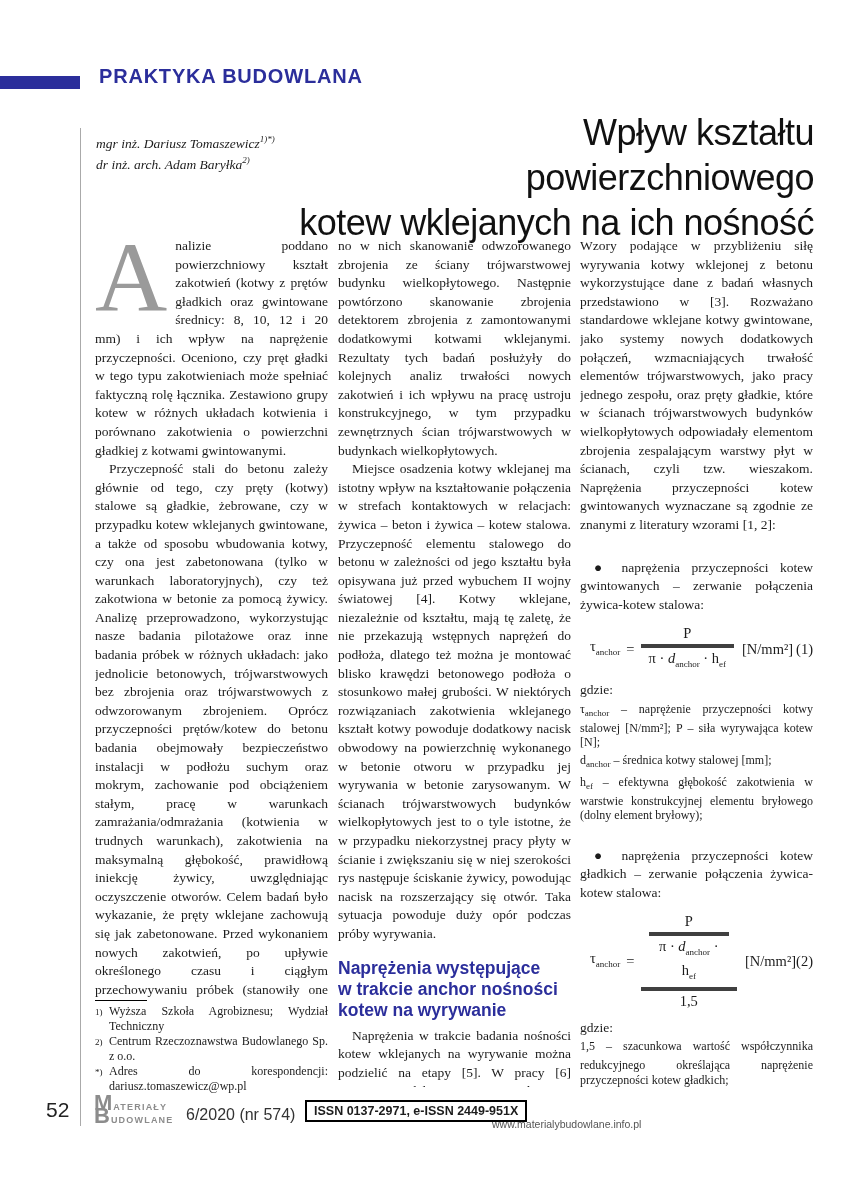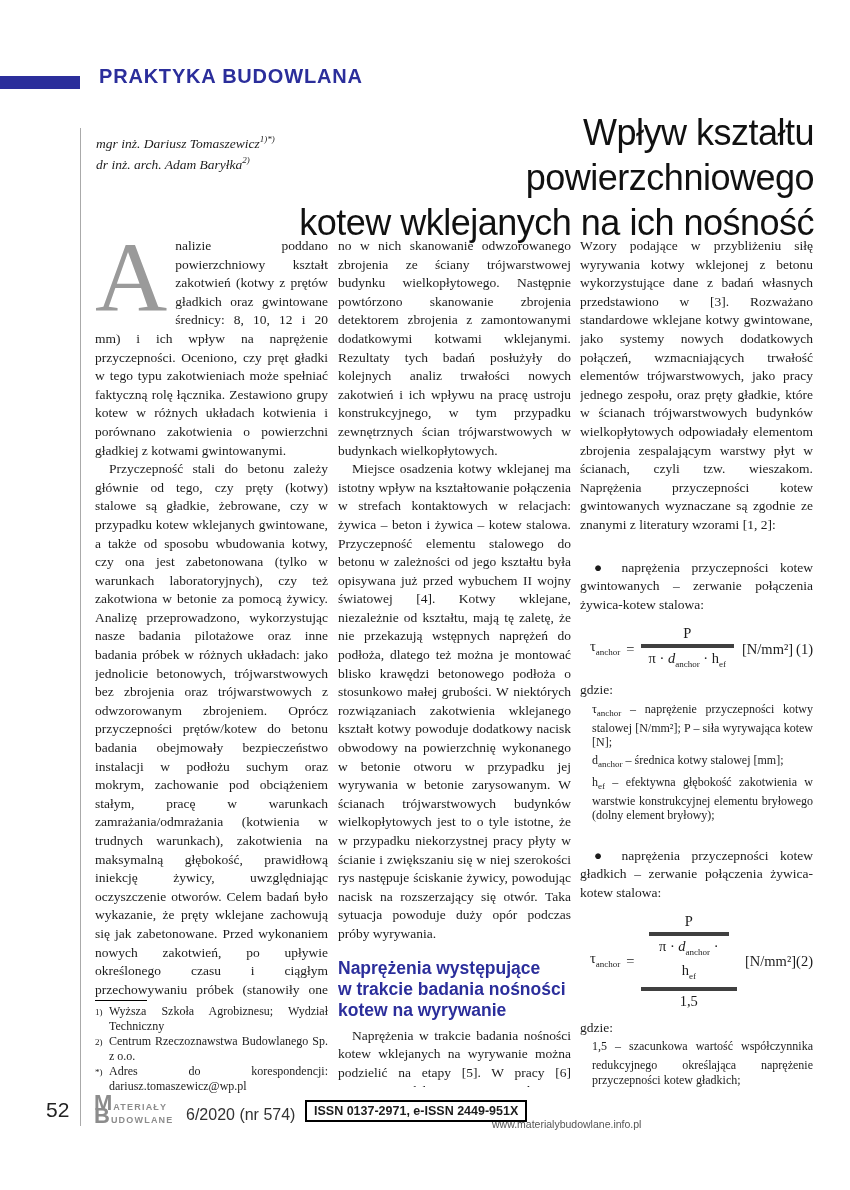--- a/index.html
+++ b/index.html
@@ -41,21 +41,21 @@
   .f-lhs{margin-left:10px;}
   .f-lhs sub,.f-den sub,.def sub{font-size:9px;}
   .f-eq{margin:0 6px;}
   .frac{display:inline-block;text-align:center;vertical-align:middle;}
   .f-num{display:block;padding:0 8px 1px 8px;}
   .f-den{display:block;border-top:4px solid #404040;padding:1px 8px 0 8px;}
   .f-den .var{font-style:italic;}
   .f-unit{margin-left:8px;}
   .f-no{margin-left:auto;}
   .gdzie{margin:4px 0 2px 0;text-indent:0;}
-  .def{font-size:12px;line-height:14.5px;margin:0 0 3px 12px;text-align:justify;}
+  .def{font-size:12px;line-height:14.5px;margin:0 0 3px 0;text-align:justify;}
   
   .footer{position:absolute;left:0;top:1094px;width:850px;height:40px;}
   .pagenum{position:absolute;left:46px;top:4px;font-family:"Liberation Sans",sans-serif;
            font-size:21px;color:#222;}
   .logo{position:absolute;left:94px;top:2px;color:#8c8c8c;
         font-family:"Liberation Sans",sans-serif;font-weight:bold;}
   .logo-row{display:flex;align-items:baseline;height:13px;}
   .logo-letter{font-size:22px;line-height:13px;}
   .logo-word{font-size:9px;letter-spacing:1.2px;margin-left:1px;}
   .issue{position:absolute;left:186px;top:12px;font-size:16px;color:#333;
@@ -103,21 +103,21 @@
         <span class="fn-marker">*)</span>
         <span class="fn-text">Adres do korespondencji: dariusz.tomaszewicz@wp.pl</span>
       </div>
   </div>
 
   <div class="col" id="col2">
     <p class="para noindent">no w nich skanowanie odwzorowanego zbrojenia ze ściany trójwarstwowej budynku wielkopłytowego. Następnie powtórzono skanowanie zbrojenia detektorem zbrojenia z zamontowanymi dodatkowymi kotwami wklejanymi. Rezultaty tych badań posłużyły do kolejnych analiz trwałości nowych zakotwień i ich wpływu na pracę ustroju konstrukcyjnego, w tym przypadku zewnętrznych ścian trójwarstwowych w budynkach wielkopłytowych.</p>
     <p class="para">Miejsce osadzenia kotwy wklejanej ma istotny wpływ na kształtowanie połączenia w strefach kontaktowych w relacjach: żywica – beton i żywica – kotew stalowa. Przyczepność elementu stalowego do betonu w zależności od jego kształtu była opisywana już przed wybuchem II wojny światowej [4]. Kotwy wklejane, niezależnie od kształtu, mają tę zaletę, że nie przekazują wstępnych naprężeń do podłoża, dlatego też można je montować blisko krawędzi betonowego podłoża o stosunkowo małej grubości. W niektórych rozwiązaniach zakotwienia wklejanego kształt kotwy powoduje dodatkowy nacisk obwodowy na powierzchnię wykonanego w betonie otworu w przypadku jej wyrywania w betonie zarysowanym. W ścianach trójwarstwowych budynków wielkopłytowych jest to o tyle istotne, że w przypadku niekorzystnej pracy płyty w ścianie i zwiększaniu się w niej szerokości rys następuje ściskanie żywicy, powodując nacisk na rozszerzający się otwór. Taka sytuacja powoduje duży opór podczas próby wyrywania.</p>
     <div class="sec-heading">
       <div>Naprężenia występujące</div>
-      <div>w trakcie badania nośności</div>
+      <div>w trakcie anchor nośności</div>
       <div>kotew na wyrywanie</div>
     </div>
     <p class="para">Naprężenia w trakcie badania nośności kotew wklejanych na wyrywanie można podzielić na etapy [5]. W pracy [6] opisano model zniszczenia połączenia wklejanego w postaci wzorów. Stanowi to pierwszy krok do budowy dokładniejszych modeli systemów kotwiących.</p>
   </div>
 
   <div class="col" id="col3">
     <p class="para noindent">Wzory podające w przybliżeniu siłę wyrywania kotwy wklejonej z betonu wykorzystujące dane z badań własnych przedstawiono w [3]. Rozważano standardowe wklejane kotwy gwintowane, jako systemy nowych dodatkowych połączeń, wzmacniających trwałość elementów trójwarstwowych, jako pracy jednego zespołu, oraz pręty gładkie, które w ścianach trójwarstwowych budynków wielkopłytowych odpowiadały elementom zbrojenia zespalającym warstwy płyt w ścianach, czyli tzw. wieszakom. Naprężenia przyczepności kotew gwintowanych wyznaczane są zgodnie ze znanymi z literatury wzorami [1, 2]:</p>
     <p class="bullet">● naprężenia przyczepności kotew gwintowanych – zerwanie połączenia żywica-kotew stalowa:</p>
 
     <div class="formula">

